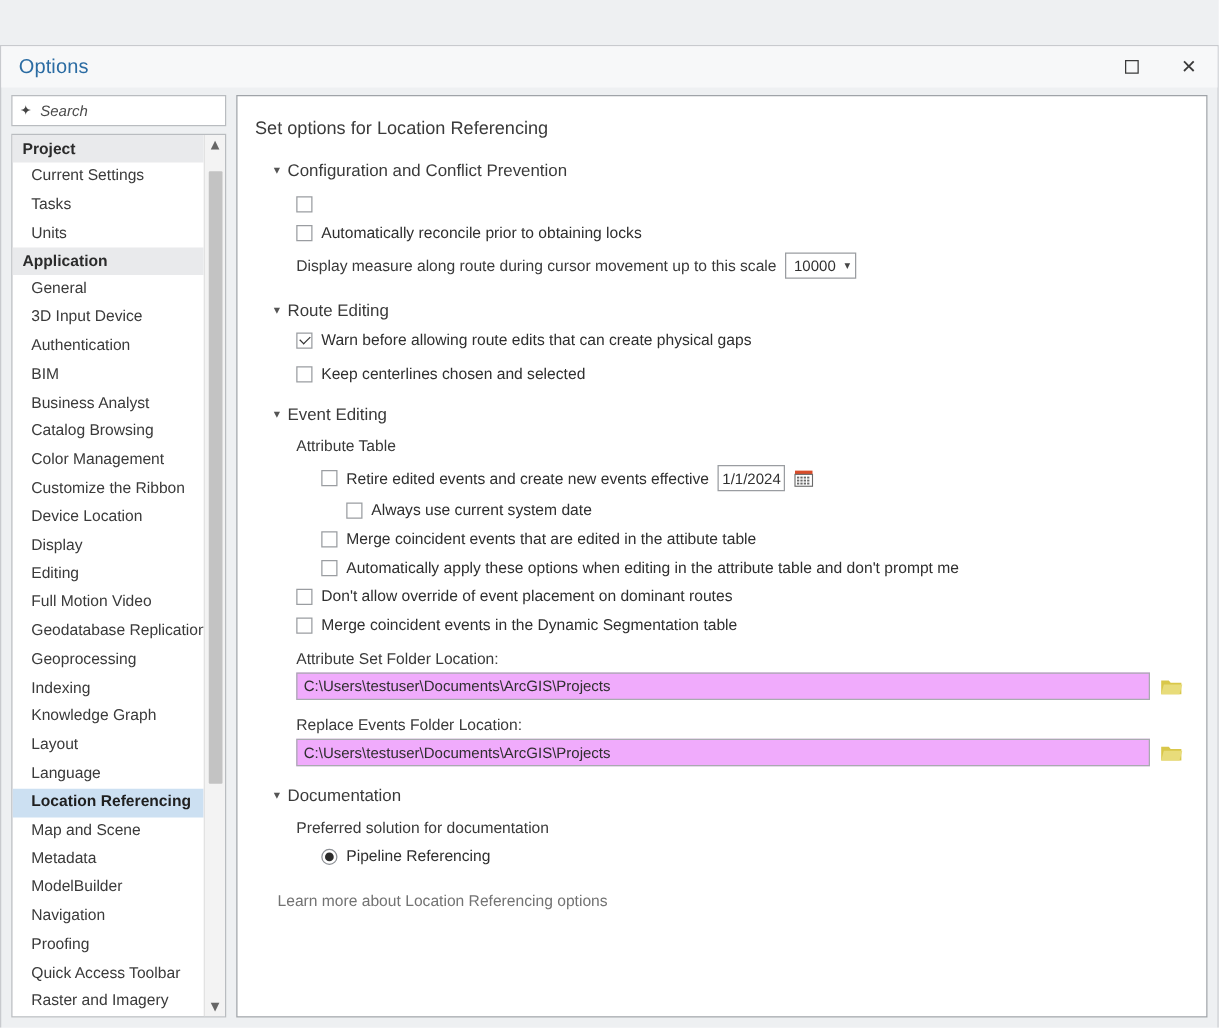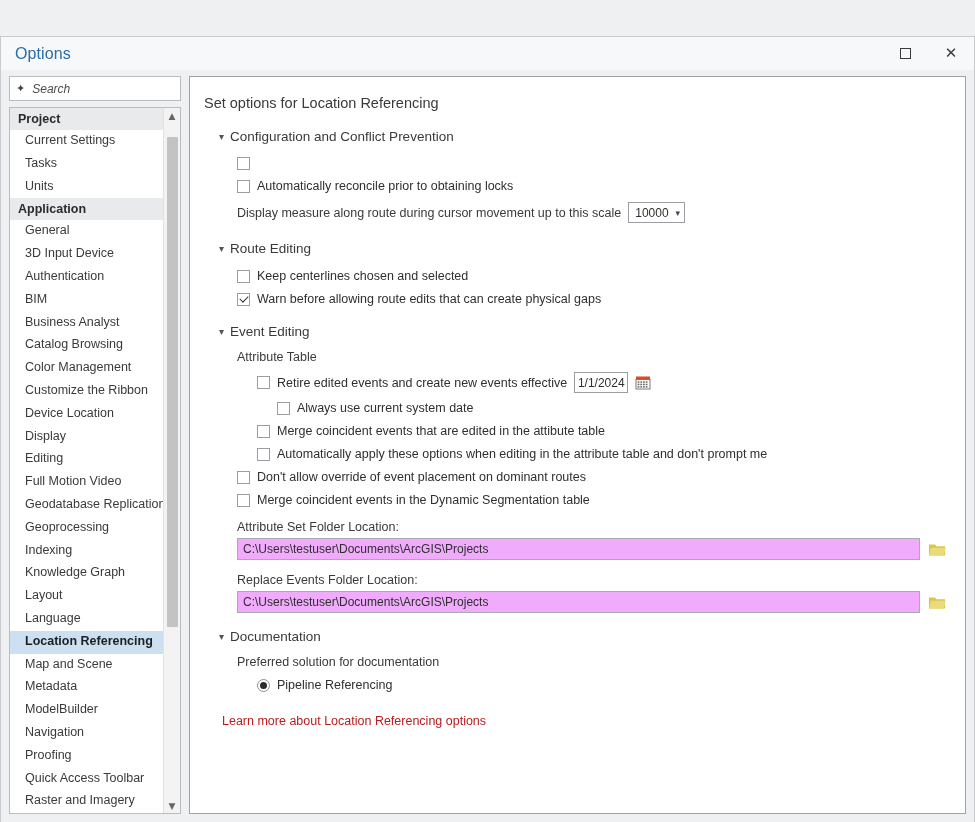--- a/index.html
+++ b/index.html
@@ -238,21 +238,21 @@
   }
   .radio.sel::after {
     content: "";
     width: 7px; height: 7px;
     border-radius: 50%;
     background: #2b2b2b;
   }
   .link {
     margin-left: 20px; margin-top: 22px;
     font-size: 12.5px;
-    color: #b91c1c;
+    color: #737373;
     cursor: pointer;
     display: inline-block;
   }
 
   
   .footer {
     height: 48px; min-height: 48px;
     display: flex; align-items: center; justify-content: flex-end;
     padding: 0 14px 4px 0;
     gap: 10px;
@@ -374,28 +374,28 @@
         </div>
       </div>
 
       
       <div class="section">
         <div class="section-head">
           <span class="caret">▾</span>
           <span>Route Editing</span>
         </div>
 
-        <div class="row indent1" style="margin-top:13px;">
-          <span class="cb"></span>
-          <span class="lbl">Keep centerlines chosen and selected</span>
-        </div>
-
         <div class="row indent1" style="margin-top:9px;">
           <span class="cb checked"></span>
           <span class="lbl">Warn before allowing route edits that can create physical gaps</span>
+        </div>
+
+        <div class="row indent1" style="margin-top:13px;">
+          <span class="cb"></span>
+          <span class="lbl">Keep centerlines chosen and selected</span>
         </div>
       </div>
 
       
       <div class="section">
         <div class="section-head">
           <span class="caret">▾</span>
           <span>Event Editing</span>
         </div>
 

